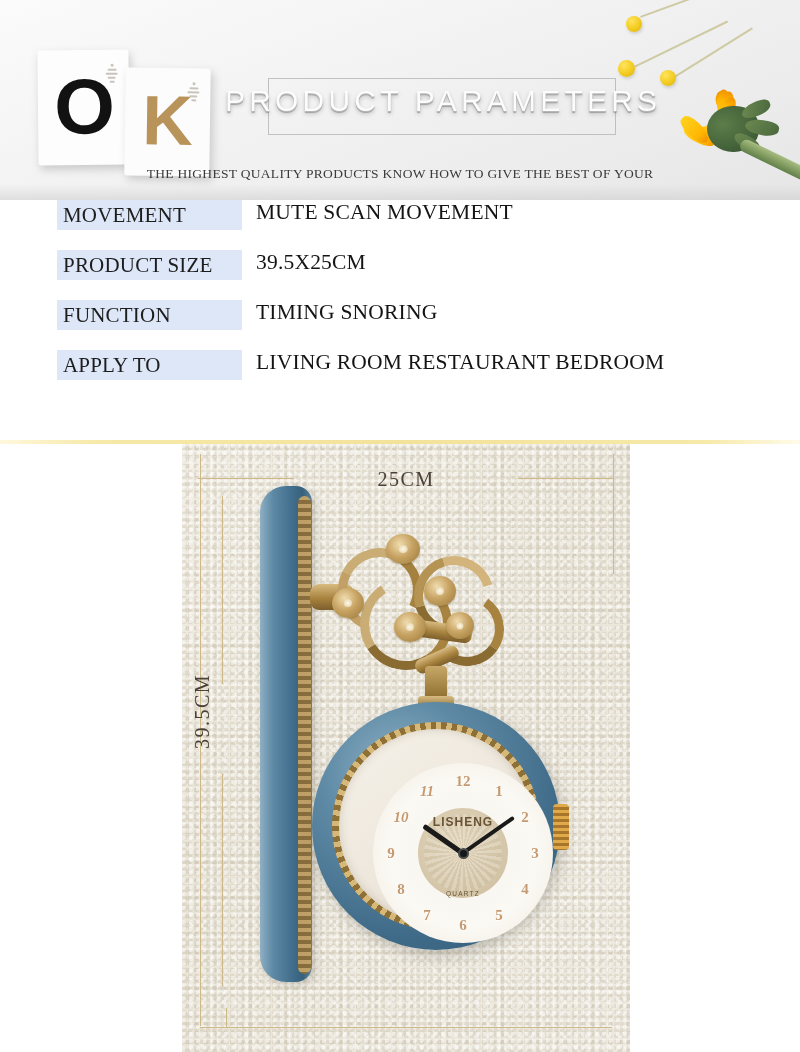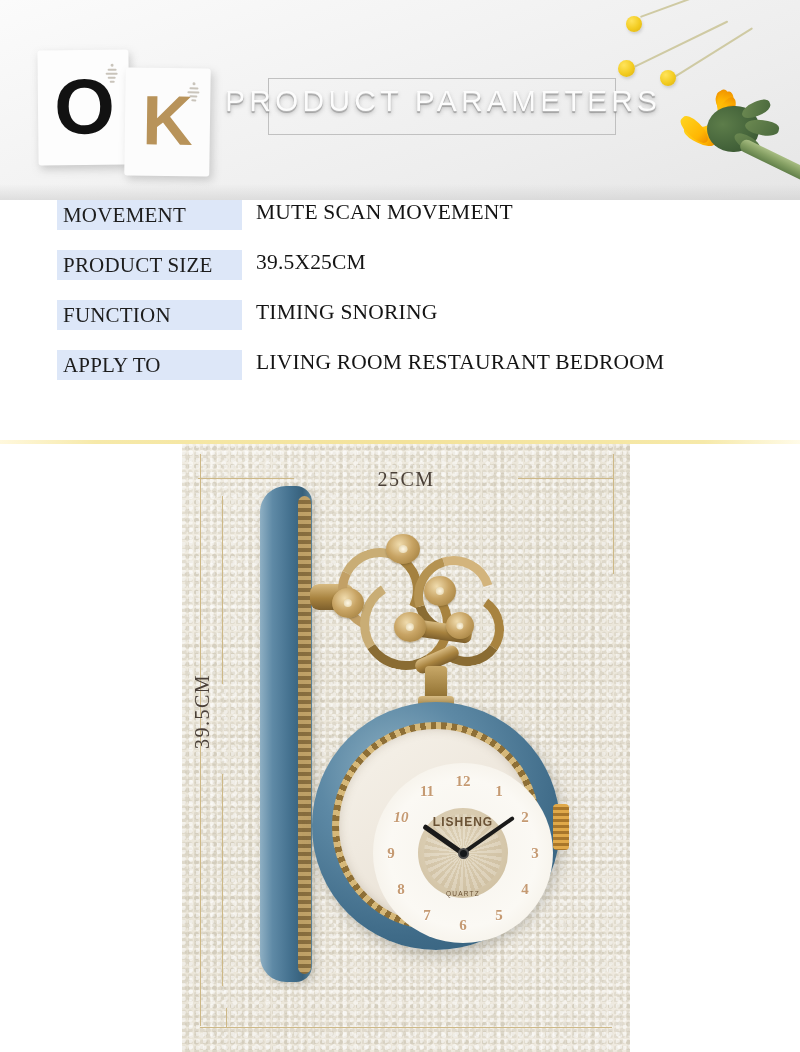--- a/index.html
+++ b/index.html
@@ -315,20 +315,21 @@
       <div class="sf-sepal" style="left:100px;top:38px;width:34px;height:15px;transform:rotate(10deg);"></div>
       <div class="sf-sepal" style="left:88px;top:54px;width:28px;height:13px;transform:rotate(34deg);"></div>
       <div class="sf-stem"></div>
     </div>
 
     <div class="title-frame">
       <div class="tick" style="left:0;top:-1px;"></div>
       <div class="tick" style="right:0;top:-1px;"></div>
     </div>
     <div class="banner-title">PRODUCT PARAMETERS</div>
+    <div class="banner-sub">THE HIGHEST QUALITY PRODUCTS KNOW HOW TO GIVE THE BEST OF YOUR</div>
   </div>
 
   <div class="specs">
     <div class="spec-row">
       <div class="spec-label">MOVEMENT</div>
       <div class="spec-value">MUTE SCAN MOVEMENT</div>
     </div>
     <div class="spec-row">
       <div class="spec-label">PRODUCT SIZE</div>
       <div class="spec-value">39.5X25CM</div>
@@ -391,21 +392,21 @@
           <div class="numeral" style="transform:translate(36px,-62px);">1</div>
           <div class="numeral" style="transform:translate(62px,-36px);">2</div>
           <div class="numeral" style="transform:translate(72px,0px);">3</div>
           <div class="numeral" style="transform:translate(62px,36px);">4</div>
           <div class="numeral" style="transform:translate(36px,62px);">5</div>
           <div class="numeral" style="transform:translate(0px,72px);">6</div>
           <div class="numeral" style="transform:translate(-36px,62px);">7</div>
           <div class="numeral" style="transform:translate(-62px,36px);">8</div>
           <div class="numeral" style="transform:translate(-72px,0px);">9</div>
           <div class="numeral" style="transform:translate(-62px,-36px);font-style:italic;">10</div>
-          <div class="numeral" style="transform:translate(-36px,-62px);">11</div>
+          <div class="numeral" style="transform:translate(-36px,-62px);font-style:italic;">11</div>
 
           <div class="hand hour"></div>
           <div class="hand minute"></div>
           <div class="hand-cap"></div>
         </div>
       </div>
       <div class="crown"></div>
     </div>
   </div>
 

